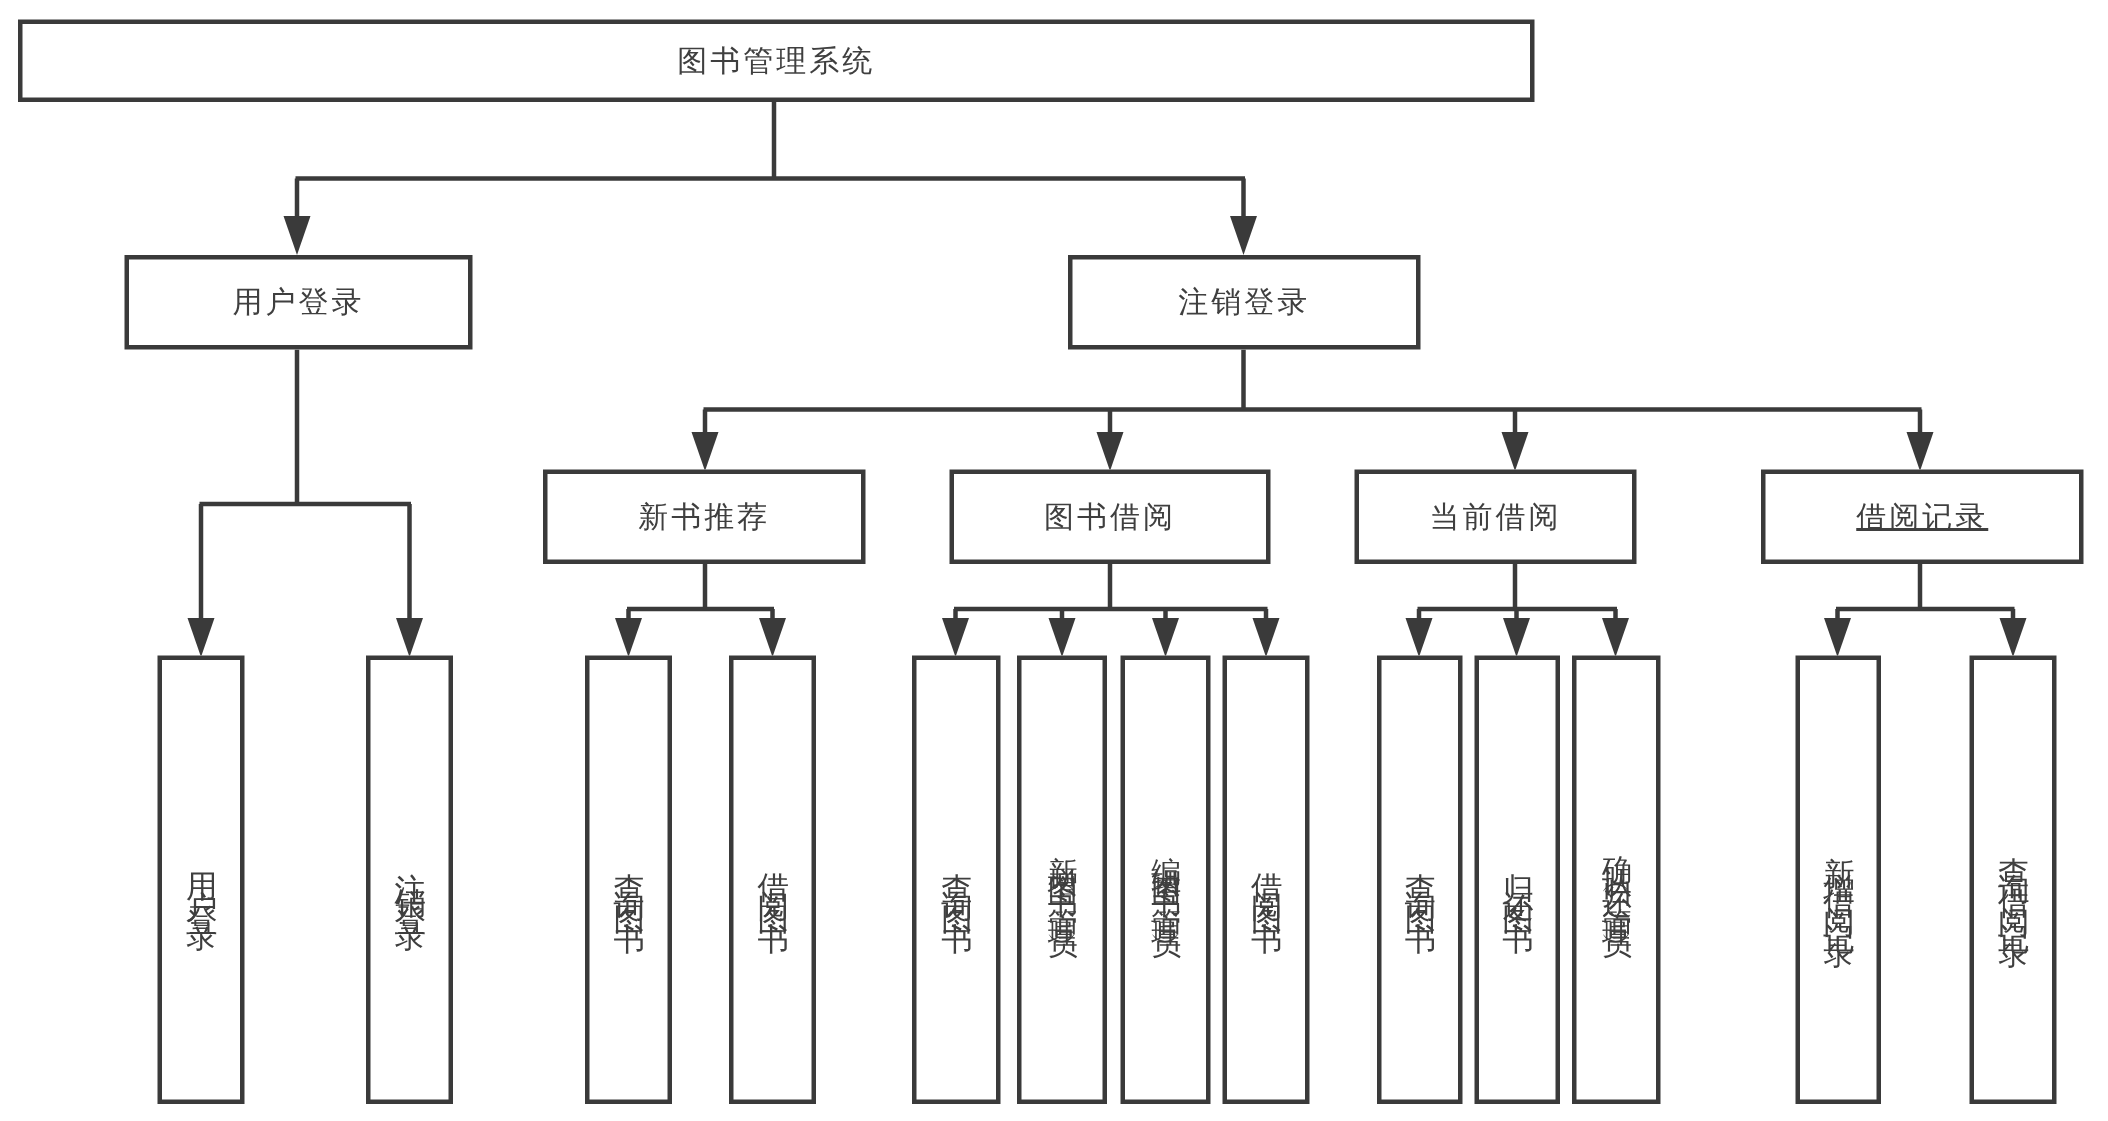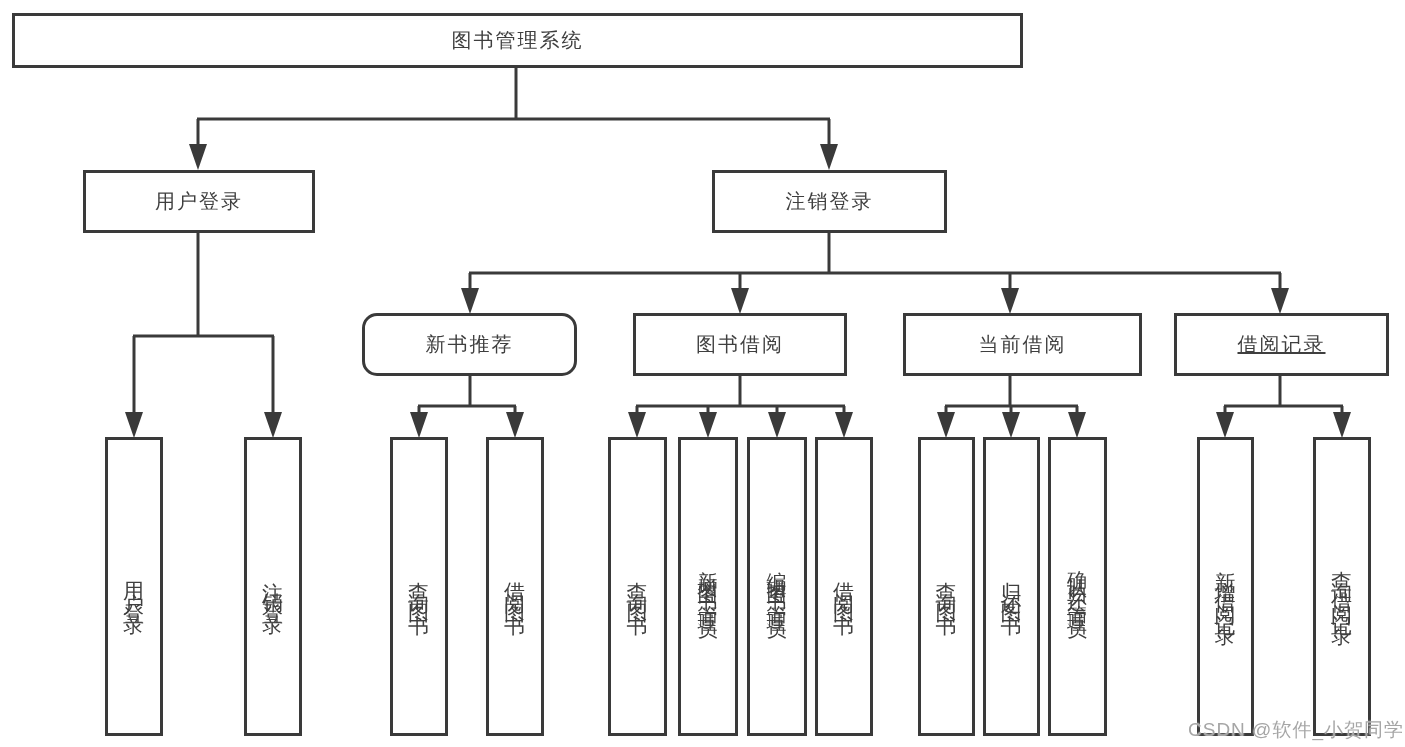--- a/index.html
+++ b/index.html
@@ -121,23 +121,23 @@
       <polygon points="1225,438 1216,412 1234,412" fill="#3a3a3a"></polygon>
       <line x1="1342" y1="406" x2="1342" y2="416" stroke="#3a3a3a" stroke-width="3"></line>
       <polygon points="1342,438 1333,412 1351,412" fill="#3a3a3a"></polygon>
     </svg>
 
   <div class="hbox" style="left:12px; top:13px; width:1011px; height:55px;">图书管理系统</div>
 
   <div class="hbox" style="left:83px; top:170px; width:232px; height:63px;">用户登录</div>
   <div class="hbox" style="left:712px; top:170px; width:235px; height:63px;">注销登录</div>
 
-  <div class="hbox" style="left:362px; top:313px; width:215px; height:63px;border-radius:15px;">新书推荐</div>
+  <div class="hbox" style="left:362px; top:313px; width:215px; height:63px;">新书推荐</div>
   <div class="hbox" style="left:633px; top:313px; width:214px; height:63px;">图书借阅</div>
-  <div class="hbox" style="left:903px; top:313px; width:239px; height:63px;">当前借阅</div>
+  <div class="hbox" style="left:903px; top:313px; width:188px; height:63px;">当前借阅</div>
   <div class="hbox" style="left:1174px; top:313px; width:215px; height:63px;text-decoration:underline;">借阅记录</div>
 
   <div class="vbox" style="left:105px; width:58px;">
     <span class="vt">用户登录</span>
   </div>
   <div class="vbox" style="left:244px; width:58px;">
     <span class="vt">注销登录</span>
   </div>
 
   <div class="vbox" style="left:390px; width:58px;">
@@ -170,15 +170,14 @@
     <span class="vt vt-narrow">确认归还（管理员）</span>
   </div>
 
   <div class="vbox" style="left:1197px; width:57px;">
     <span class="vt">新增借阅记录</span>
   </div>
   <div class="vbox" style="left:1313px; width:58px;">
     <span class="vt">查询借阅记录</span>
   </div>
 
-  <div class="watermark">CSDN @软件_小贺同学</div>
 
 </div>
 
 </body></html>

